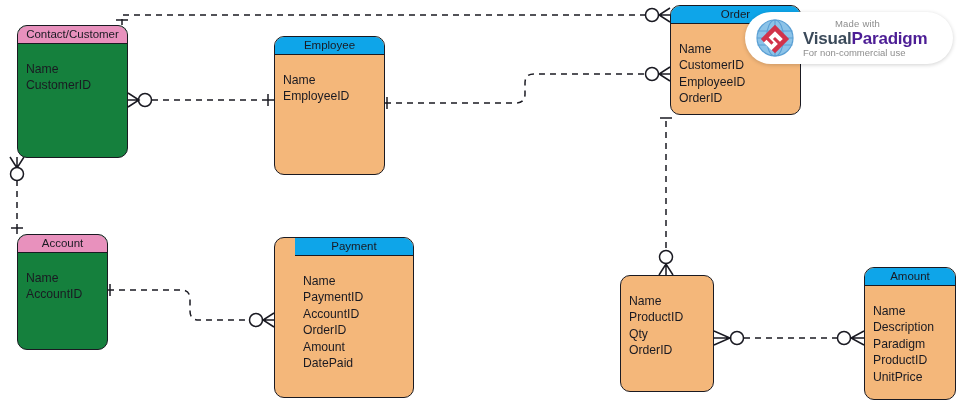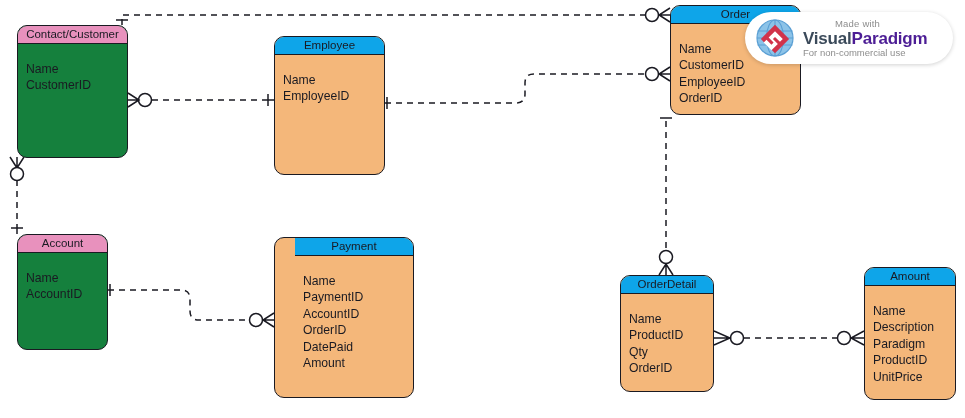--- a/index.html
+++ b/index.html
@@ -189,27 +189,26 @@
     </div>
   </div>
 
   <div class="entity" style="left:274px; top:237px; width:140px; height:161px;padding-left:20px;">
     <div class="entity-header">Payment</div>
     <div class="entity-body">
       <div class="attr">Name</div>
       <div class="attr">PaymentID</div>
       <div class="attr">AccountID</div>
       <div class="attr">OrderID</div>
+      <div class="attr">Amount</div>
       <div class="attr">DatePaid</div>
-      <div class="attr">Amount</div>
     </div>
   </div>
 
   <div class="entity" style="left:620px; top:275px; width:94px; height:117px;">
-    <div class="entity-header">OrderDetail</div>
     <div class="entity-body">
       <div class="attr">Name</div>
       <div class="attr">ProductID</div>
       <div class="attr">Qty</div>
       <div class="attr">OrderID</div>
     </div>
   </div>
 
   <div class="entity" style="left:864px; top:267px; width:92px; height:133px;">
     <div class="entity-header">Amount</div>

